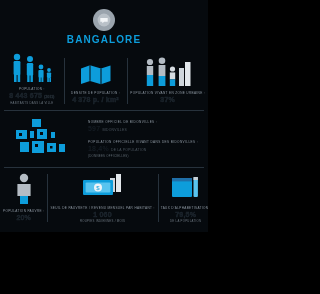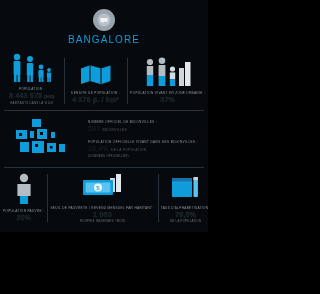--- a/index.html
+++ b/index.html
@@ -4,21 +4,21 @@
 <style>
   html,body{margin:0;padding:0;background:#000;}
   body{width:208px;height:294px;font-family:"Liberation Sans",sans-serif;overflow:hidden;}
   #sheet{width:208px;height:294px;background:#000;position:relative;}
   .board{position:absolute;left:0;top:0;width:208px;height:232px;background:#060a0e;}
 
   
   .header{height:52px;display:flex;flex-direction:column;align-items:center;justify-content:flex-start;padding-top:9px;box-sizing:border-box;}
   .badge{width:22px;height:22px;border-radius:50%;background:#9aa4ad;display:flex;align-items:center;justify-content:center;}
   .badge svg{display:block;}
-  .city-title{margin-top:3px;color:#0d9ddb;font-size:10px;font-weight:normal;letter-spacing:1.1px;line-height:11px;}
+  .city-title{margin-top:3px;color:#0d9ddb;font-size:10px;font-weight:bold;letter-spacing:1.1px;line-height:11px;}
 
   
   .row{display:flex;width:208px;box-sizing:border-box;}
   .row-top{height:58px;}
   .row-bot{height:60px;}
   .cell{flex:1;display:flex;flex-direction:column;align-items:center;justify-content:flex-end;
         padding:0 3px 5px 3px;box-sizing:border-box;position:relative;}
   .cell + .cell::before{content:"";position:absolute;left:0;top:6px;bottom:6px;width:1px;background:#2b3views;}
   .cell + .cell::before{background:#27323c;}
   .art{flex:1;display:flex;align-items:flex-end;justify-content:center;width:100%;}

